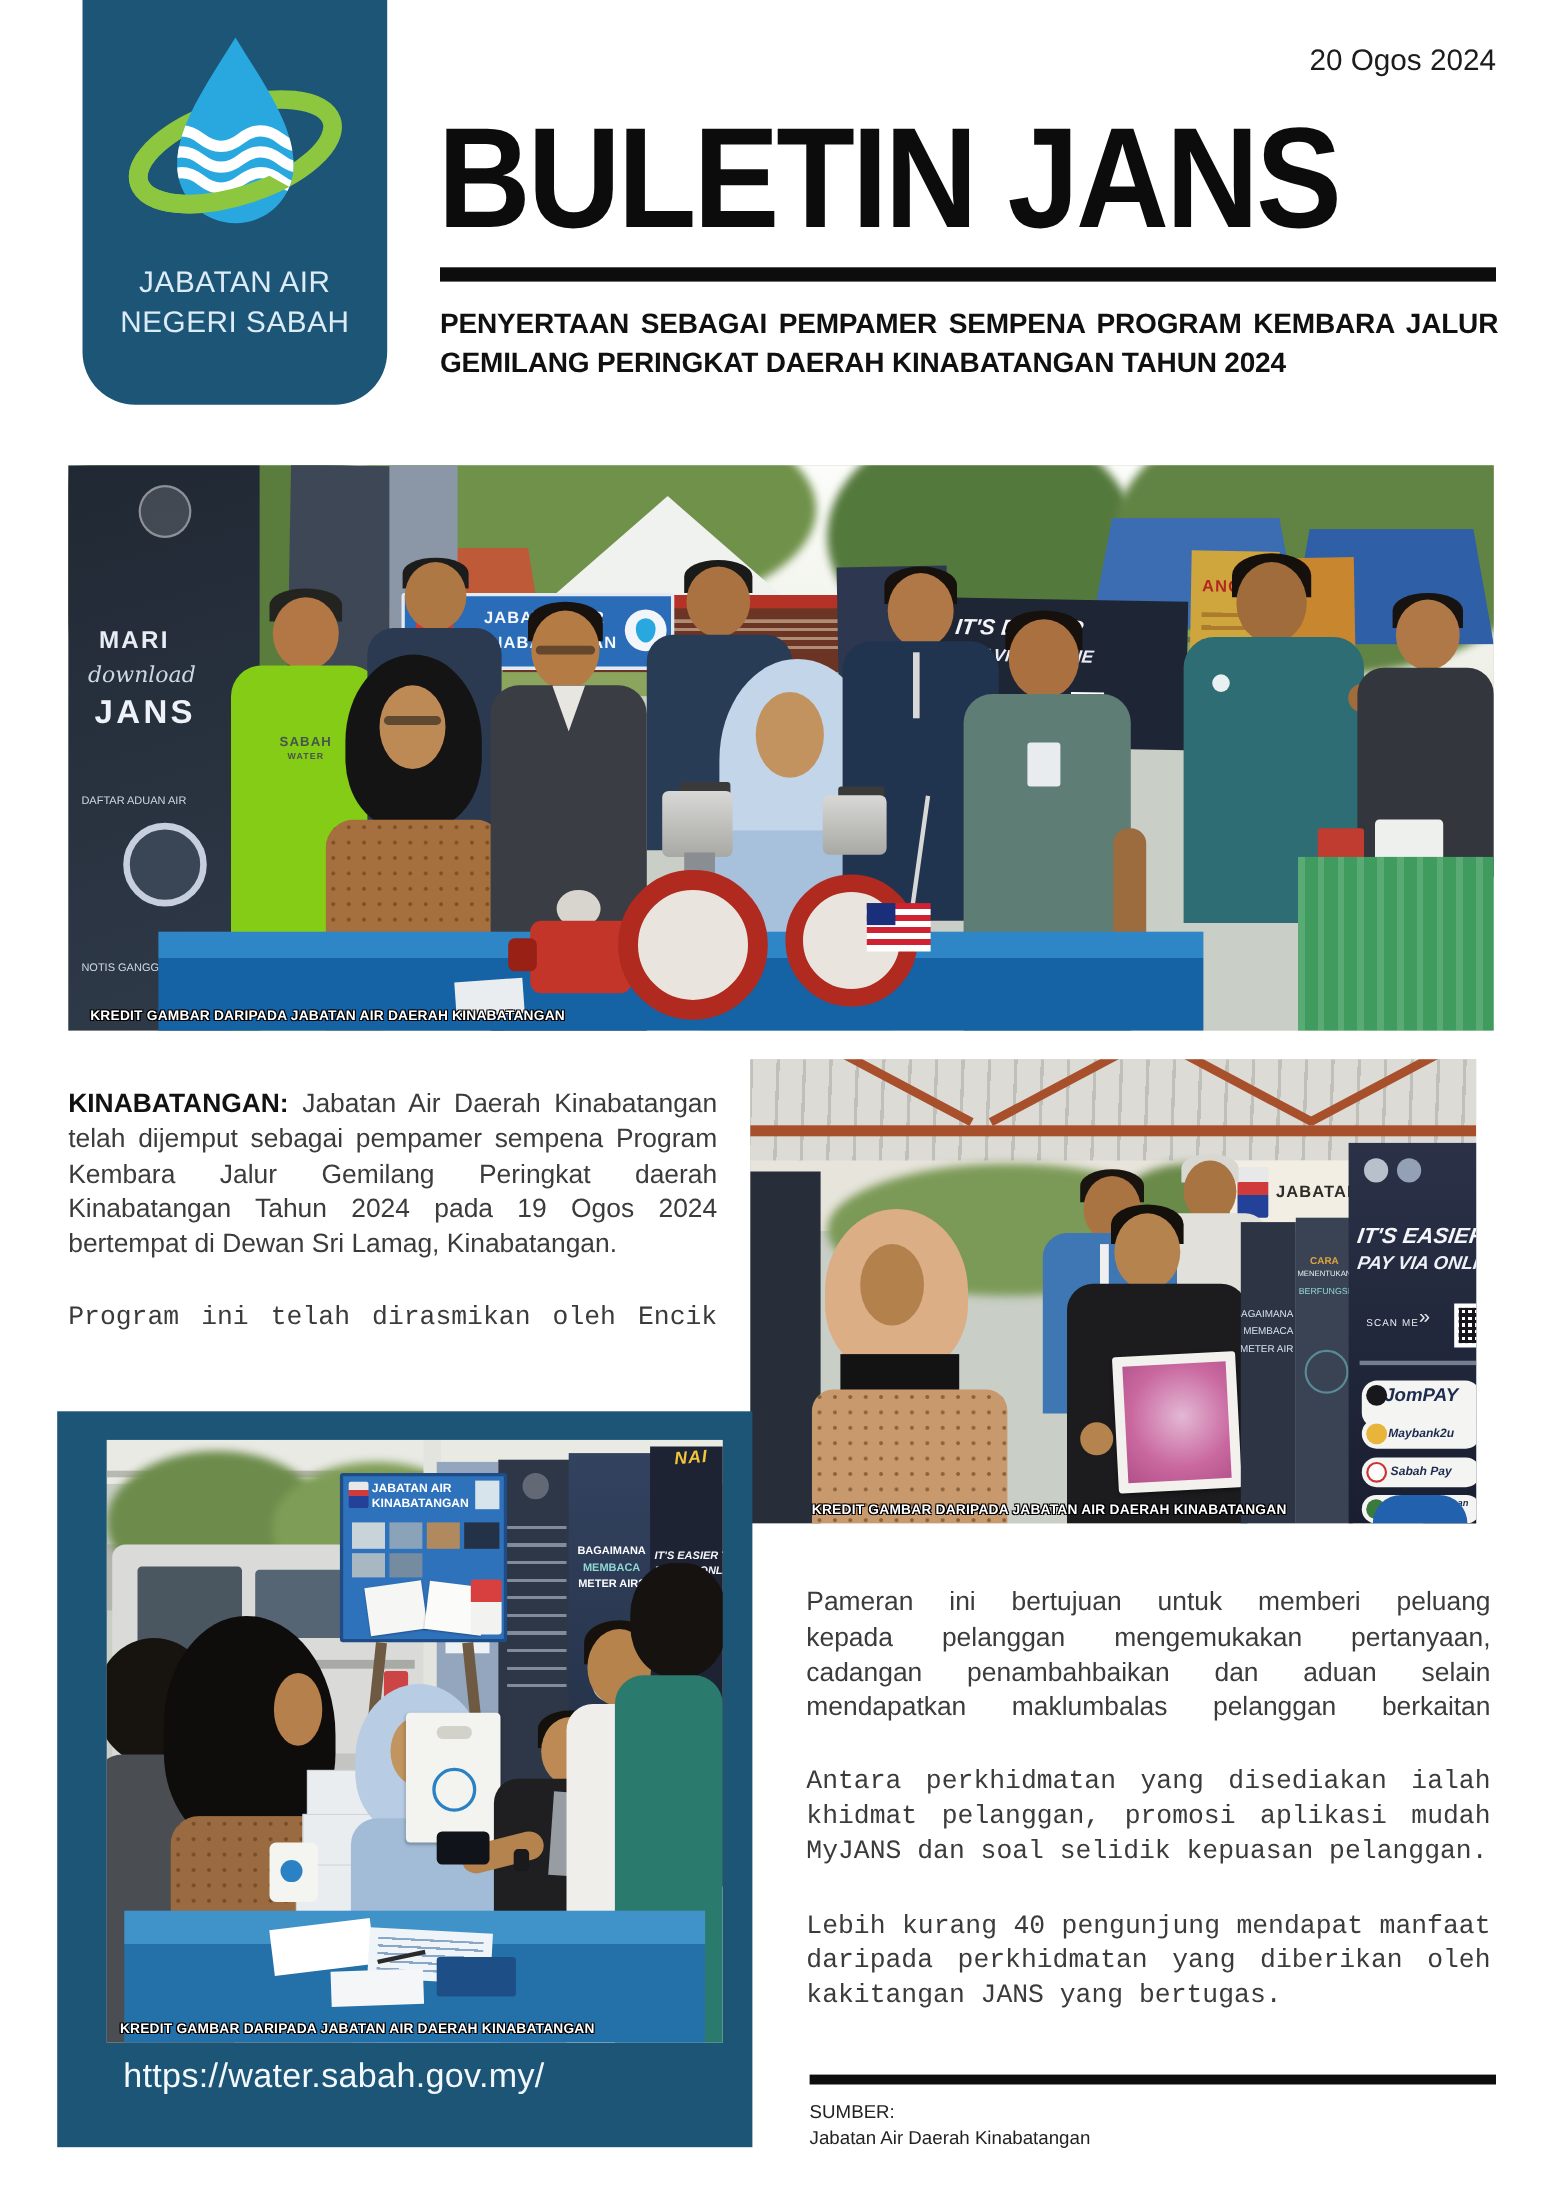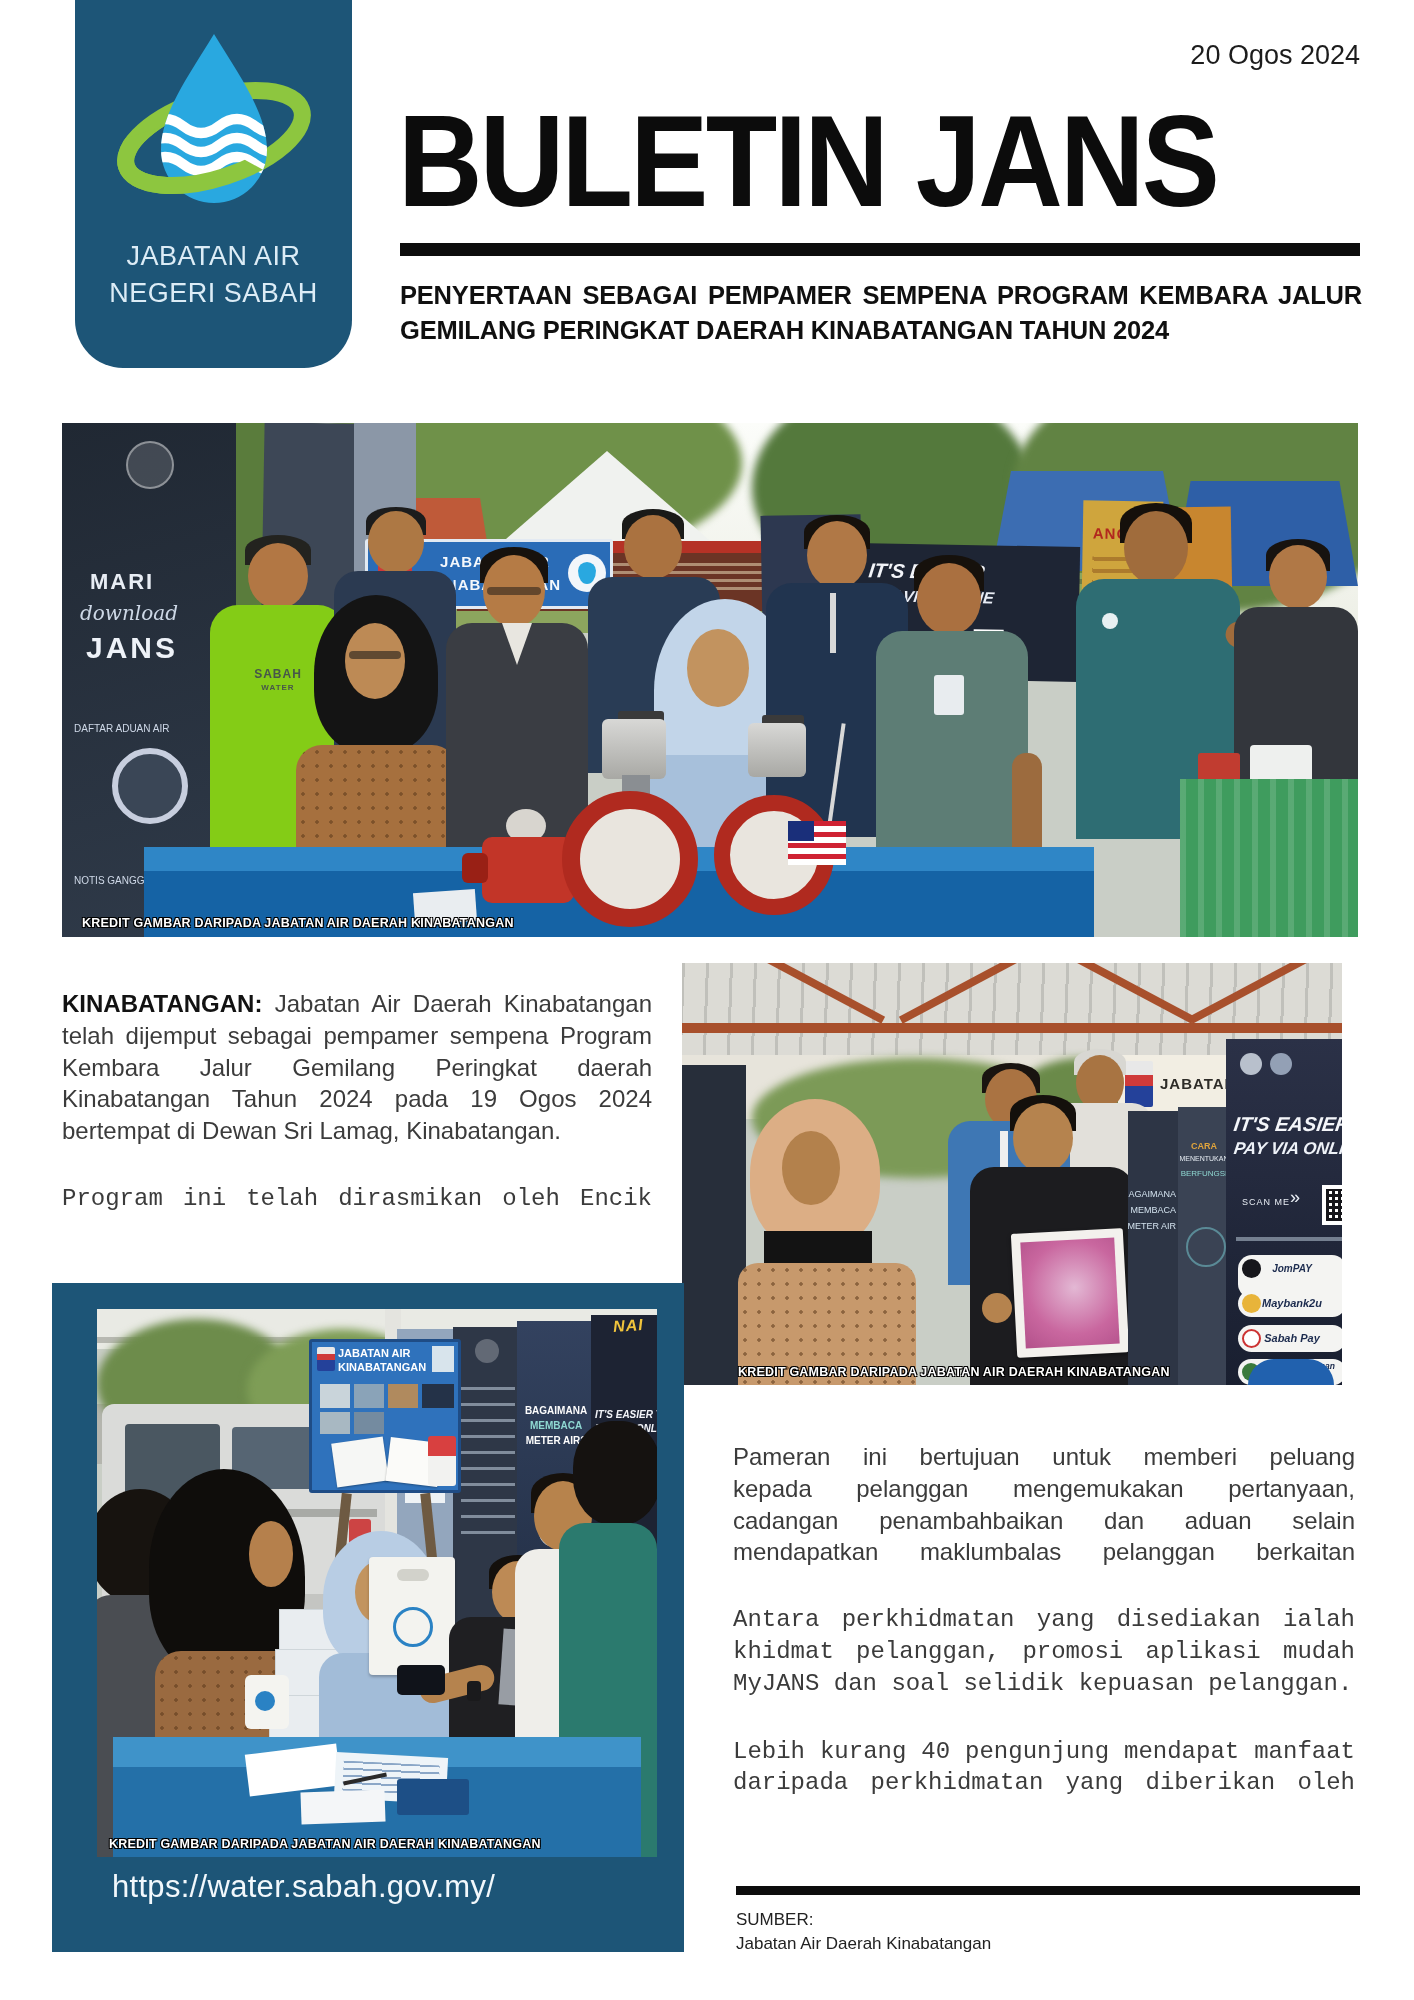--- a/index.html
+++ b/index.html
@@ -276,21 +276,21 @@
       <i class="abs" style="left:14px;top:14px;width:22px;height:22px;border-radius:50%;background:#b8c0cc;"></i>
       <i class="abs" style="left:44px;top:14px;width:22px;height:22px;border-radius:50%;background:#93a0b5;"></i>
       <i class="abs" style="left:8px;top:74px;font-size:20px;font-style:italic;font-weight:900;color:#f4f6fa;white-space:nowrap;transform:skewX(-8deg);">IT'S EASIER</i>
       <i class="abs" style="left:8px;top:100px;font-size:17px;font-style:italic;font-weight:900;color:#eef2f8;white-space:nowrap;transform:skewX(-8deg);">PAY VIA ONLINE</i>
       <i class="abs" style="left:16px;top:158px;font-size:9px;color:#e8edf4;letter-spacing:1px;">SCAN ME</i>
       <i class="abs" style="left:64px;top:148px;font-size:18px;color:#e8edf4;">»</i>
       <i class="abs qr" style="left:96px;top:146px;width:40px;height:40px;">
           <i></i>
         </i>
       <i class="abs" style="left:10px;top:198px;width:120px;height:4px;background:rgba(200,215,230,.5);"></i>
-      <i class="pill" style="left:12px;top:216px;width:108px;height:43px;font-size:10px;line-height:27px;">
+      <i class="pill" style="left:12px;top:216px;width:108px;height:43px;font-size:17px;line-height:27px;">
         <i class="abs" style="left:4px;top:4px;width:19px;height:19px;border-radius:50%;background:#17171c;"></i>
         <span>JomPAY</span>
       </i>
       <i class="pill" style="left:12px;top:251px;width:108px;height:27px;font-size:11px;line-height:27px;">
         <i class="abs" style="left:4px;top:4px;width:19px;height:19px;border-radius:50%;background:#e8b43a;"></i>
         <span>Maybank2u</span>
       </i>
       <i class="pill" style="left:12px;top:286px;width:108px;height:27px;font-size:11px;line-height:27px;">
         <i class="abs" style="left:4px;top:4px;width:19px;height:19px;border-radius:50%;border:2px solid #c33;box-sizing:border-box;background:#fff;"></i>
         <span>Sabah Pay</span>
@@ -313,20 +313,21 @@
       <div class="ln">mendapatkan maklumbalas pelanggan berkaitan</div>
     </div>
     <div class="pgap">
       <div class="ln">Antara perkhidmatan yang disediakan ialah kaunter</div>
       <div class="ln">khidmat pelanggan, promosi aplikasi mudah alih</div>
       <div class="lnl">MyJANS dan soal selidik kepuasan pelanggan.</div>
     </div>
     <div class="pgap">
       <div class="ln">Lebih kurang 40 pengunjung mendapat manfaat</div>
       <div class="ln">daripada perkhidmatan yang diberikan oleh</div>
+      <div class="lnl">kakitangan JANS yang bertugas.</div>
     </div>
   </div>
 
   <div class="panel">
     <div class="photo" style="left:45px;top:26px;width:560px;height:548px;">
       <i class="abs" style="left:0;top:0;width:560px;height:40px;background:#e9eae4;"></i>
       <i class="abs" style="left:0;top:28px;width:560px;height:6px;background:#b8b9b2;"></i>
       <i class="abs" style="left:0;top:95px;width:300px;height:60px;background:#b4b5ae;"></i>
       <i class="abs blob" style="left:0;top:10px;width:200px;height:130px;background:#6d8c4b;"></i>
       <i class="abs blob" style="left:150px;top:20px;width:190px;height:120px;background:#7e9d56;"></i>

